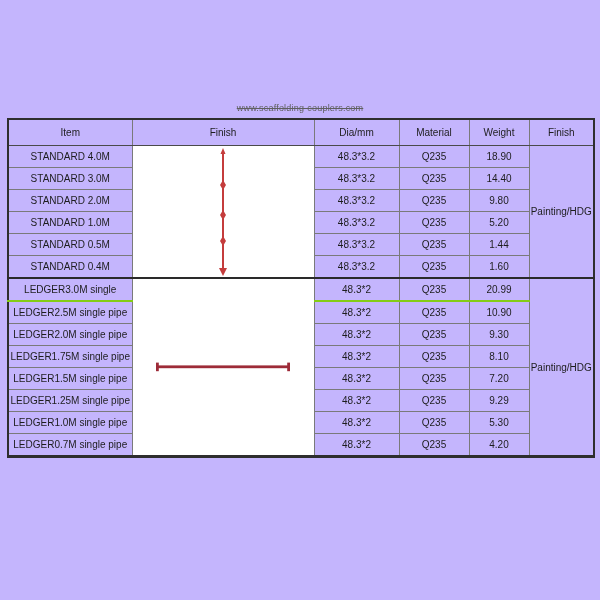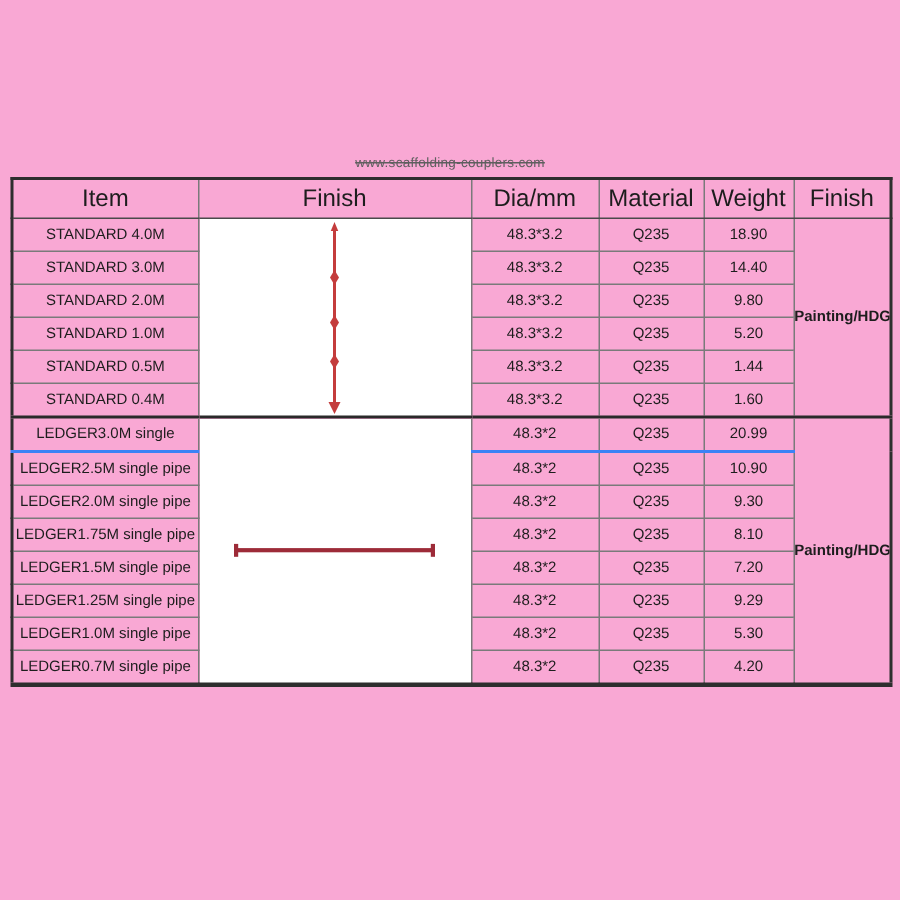--- a/index.html
+++ b/index.html
@@ -1,17 +1,17 @@
 <!DOCTYPE html>
 <html><head>
 <meta charset="utf-8">
 <style>
   html, body { margin: 0; padding: 0; background: #ffffff; }
   body { width: 600px; height: 600px; font-family: "Liberation Sans", sans-serif; }
-  .page { position: relative; width: 600px; height: 600px; background: #f9a8d4; overflow: hidden; }
+  .page { position: relative; width: 600px; height: 600px; background: #c4b5fd; overflow: hidden; }
 
   .site-url {
     position: absolute;
     top: 103px; left: 0; width: 100%;
     text-align: center;
     font-size: 9px;
     color: #5f5f5f;
     text-decoration: line-through;
     letter-spacing: 0.2px;
   }
@@ -28,32 +28,32 @@
   table.spec th, table.spec td {
     border: 1px solid #7a7a7a;
     text-align: center;
     vertical-align: middle;
     color: #1d1d1d;
     padding: 0;
     overflow: hidden;
   }
   table.spec th {
     height: 25px;
-    font-size: 16px;
+    font-size: 10px;
     font-weight: normal;
     border-bottom: 1px solid #4a4a4a;
   }
   table.spec td { height: 21px; font-size: 10px; }
 
   tbody tr.section-start:not(:first-child) > td { border-top: 2px solid #2a2a2a; }
-  tbody tr.heavy-after > td.data-cell { border-bottom: 2px solid #3b82f6; }
+  tbody tr.heavy-after > td.data-cell { border-bottom: 2px solid #84cc16; }
 
   td.picture-cell { background: #fff; }
   td.picture-cell svg { display: block; margin: 0 auto; }
-  td.finish-cell { font-size: 10px; font-weight: bold; }
+  td.finish-cell { font-size: 10px; }
 </style>
 </head>
 <body>
 
 <div class="page">
   <div class="site-url">www.scaffolding-couplers.com</div>
 
   <table class="spec">
     <colgroup>
       <col style="width:124px">

